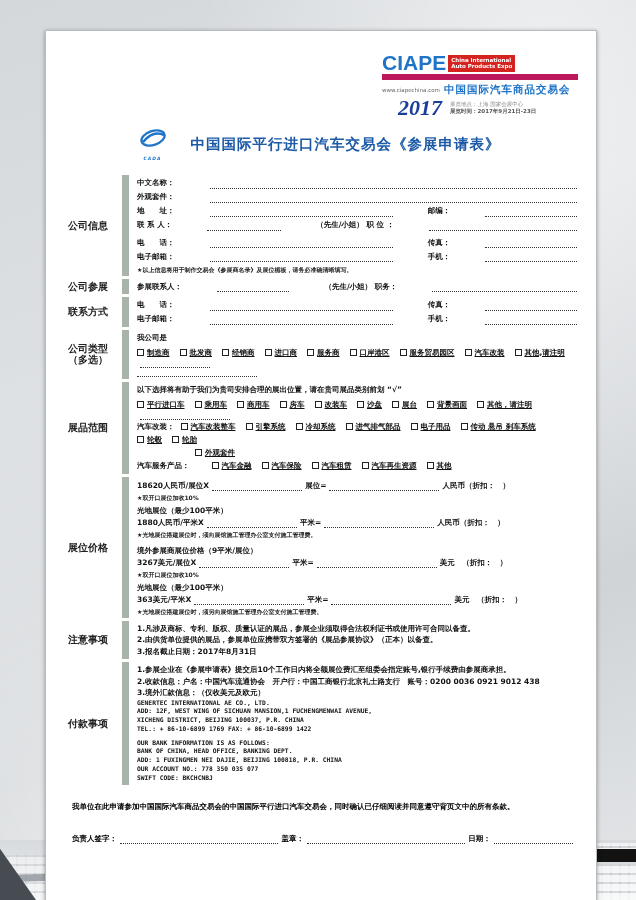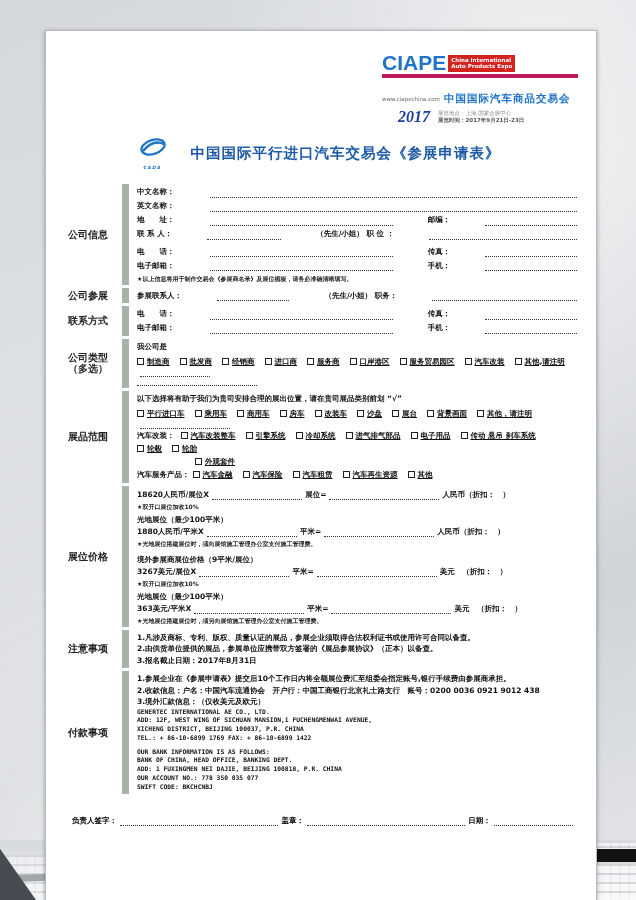--- a/index.html
+++ b/index.html
@@ -34,25 +34,25 @@
     border:1px solid #b9bcbe;box-shadow:0 1px 4px rgba(0,0,0,.35);box-sizing:border-box;
     padding:20px 14px 0 10px;overflow:hidden;}
   
   .hdr{display:flex;justify-content:flex-end;margin:2px 4px 4px 0;}
   .ciape{width:196px;}
   .ciape-r1{display:flex;align-items:stretch;}
   .ciape-word{font-size:21px;line-height:20px;font-weight:bold;color:#1f74c8;letter-spacing:0px;
     font-family:"Liberation Sans",sans-serif;transform:scaleY(.95);}
   .ciape-redbox{background:#d42420;color:#fff;font-size:5.5px;line-height:6.5px;font-weight:bold;
     padding:2px 3px;margin-left:2px;align-self:center;}
-  .ciape-r2{display:flex;align-items:center;border-top:4px solid #be185d;margin-top:1px;padding-top:14px;}
+  .ciape-r2{display:flex;align-items:center;border-top:6px solid #be185d;margin-top:1px;padding-top:3px;}
   .ciape-web{font-size:5.5px;color:#666;margin-right:4px;white-space:nowrap;}
   .ciape-cn{font-size:10.5px;font-weight:bold;color:#1f74c8;letter-spacing:1px;white-space:nowrap;}
   .ciape-r3{display:flex;align-items:center;margin-top:1px;}
-  .year{font-family:"Liberation Serif",serif;font-style:italic;font-weight:bold;font-size:16px;
+  .year{font-family:"Liberation Serif",serif;font-style:italic;font-weight:bold;font-size:22px;
     color:#1b3e9c;line-height:20px;margin-left:16px;}
   .hdr-meta{margin-left:8px;font-size:5.5px;color:#888;line-height:7px;}
   .hdr-meta b{color:#555;}
   
   .title-row{display:flex;align-items:center;justify-content:center;gap:23px;margin:10px 0 14px 0;}
   .tlogo{width:30px;text-align:center;}
   .tlogo .abbr{font-size:4.5px;color:#1f74c8;font-style:italic;font-weight:bold;letter-spacing:1px;}
   .page-title{font-size:14.5px;font-weight:bold;color:#1d5aa6;letter-spacing:1px;}
   
   .section{display:flex;margin-bottom:3px;}
@@ -135,21 +135,21 @@
 
   <div class="section">
     <div class="sec-label">公司信息</div>
     <div class="sec-bar"></div>
     <div class="sec-body">
       <div class="r">
           <span class="lbl">中文名称：</span>
           <span class="dots"></span>
         </div>
       <div class="r">
-          <span class="lbl">英文名称：</span>
+          <span class="lbl">外观套件：</span>
           <span class="dots"></span>
         </div>
       <div class="r">
         <span class="lbl">地　　址：</span>
           <span class="dots w2"></span>
         <span class="lbl">邮编：</span>
           <span class="dots"></span>
       </div>
       <div class="r">
         <span class="lbl">联 系 人：</span>
@@ -341,21 +341,21 @@
             <span>轮胎</span>
           </span>
       </div>
       <div class="cbrow" style="padding-left:58px;">
         <span class="cb">
             <span class="box"></span>
             <span>外观套件</span>
           </span>
       </div>
       <div class="cbrow">
-        <span class="lbl" style="margin-right:3px;">汽车服务产品：</span>
+        <span class="lbl" style="margin-right:22px;">汽车服务产品：</span>
         <span class="cb">
             <span class="box"></span>
             <span>汽车金融</span>
           </span>
         <span class="cb">
             <span class="box"></span>
             <span>汽车保险</span>
           </span>
         <span class="cb">
             <span class="box"></span>
@@ -437,20 +437,21 @@
       <div class="en">XICHENG DISTRICT, BEIJING 100037, P.R. CHINA</div>
       <div class="en">TEL.: + 86-10-6899 1769  FAX: + 86-10-6899 1422</div>
       <div class="en gap">OUR BANK INFORMATION IS AS FOLLOWS:</div>
       <div class="en">BANK OF CHINA, HEAD OFFICE, BANKING DEPT.</div>
       <div class="en">ADD: 1 FUXINGMEN NEI DAJIE, BEIJING 100818, P.R. CHINA</div>
       <div class="en">OUR ACCOUNT NO.: 778 350 035 077</div>
       <div class="en">SWIFT CODE: BKCHCNBJ</div>
     </div>
   </div>
 
+  <div class="decl">我单位在此申请参加中国国际汽车商品交易会的中国国际平行进口汽车交易会，同时确认已仔细阅读并同意遵守背页文中的所有条款。</div>
 
   <div class="sigrow">
     <span class="lbl">负责人签字：</span>
       <span class="dots w2"></span>
     <span class="lbl">盖章：</span>
       <span class="dots w2"></span>
     <span class="lbl">日期：</span>
       <span class="dots"></span>
   </div>
 

